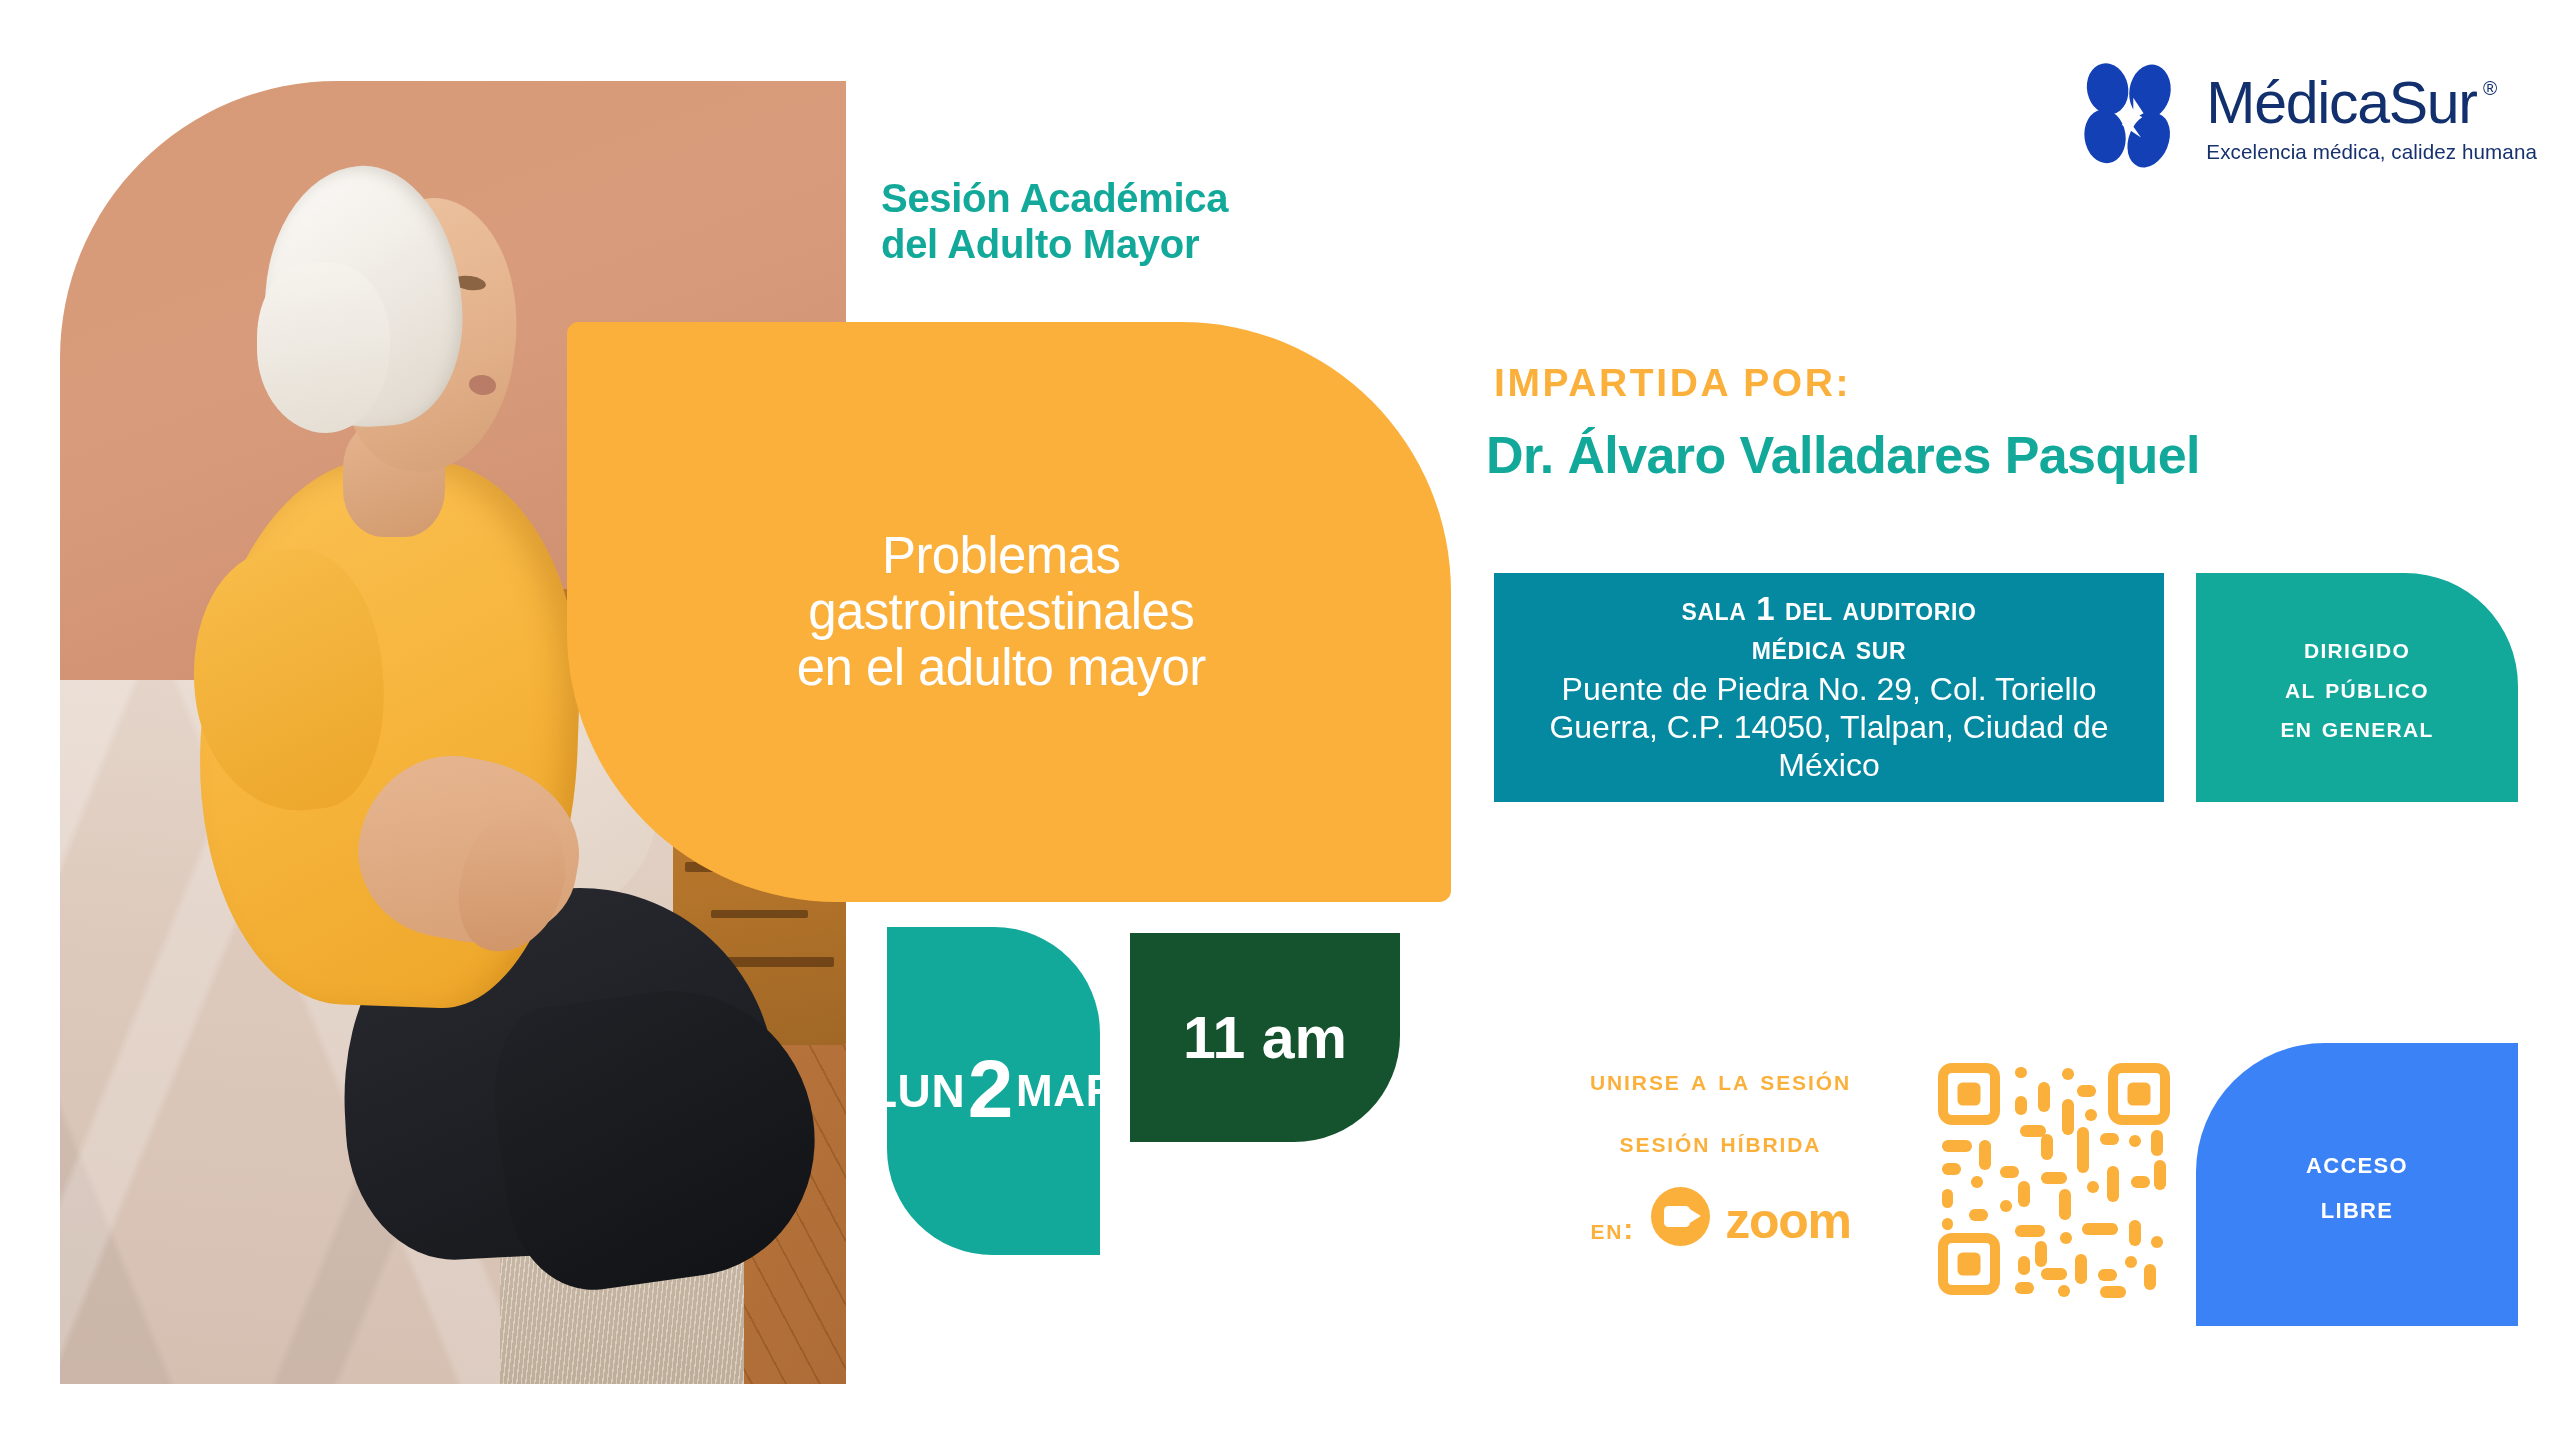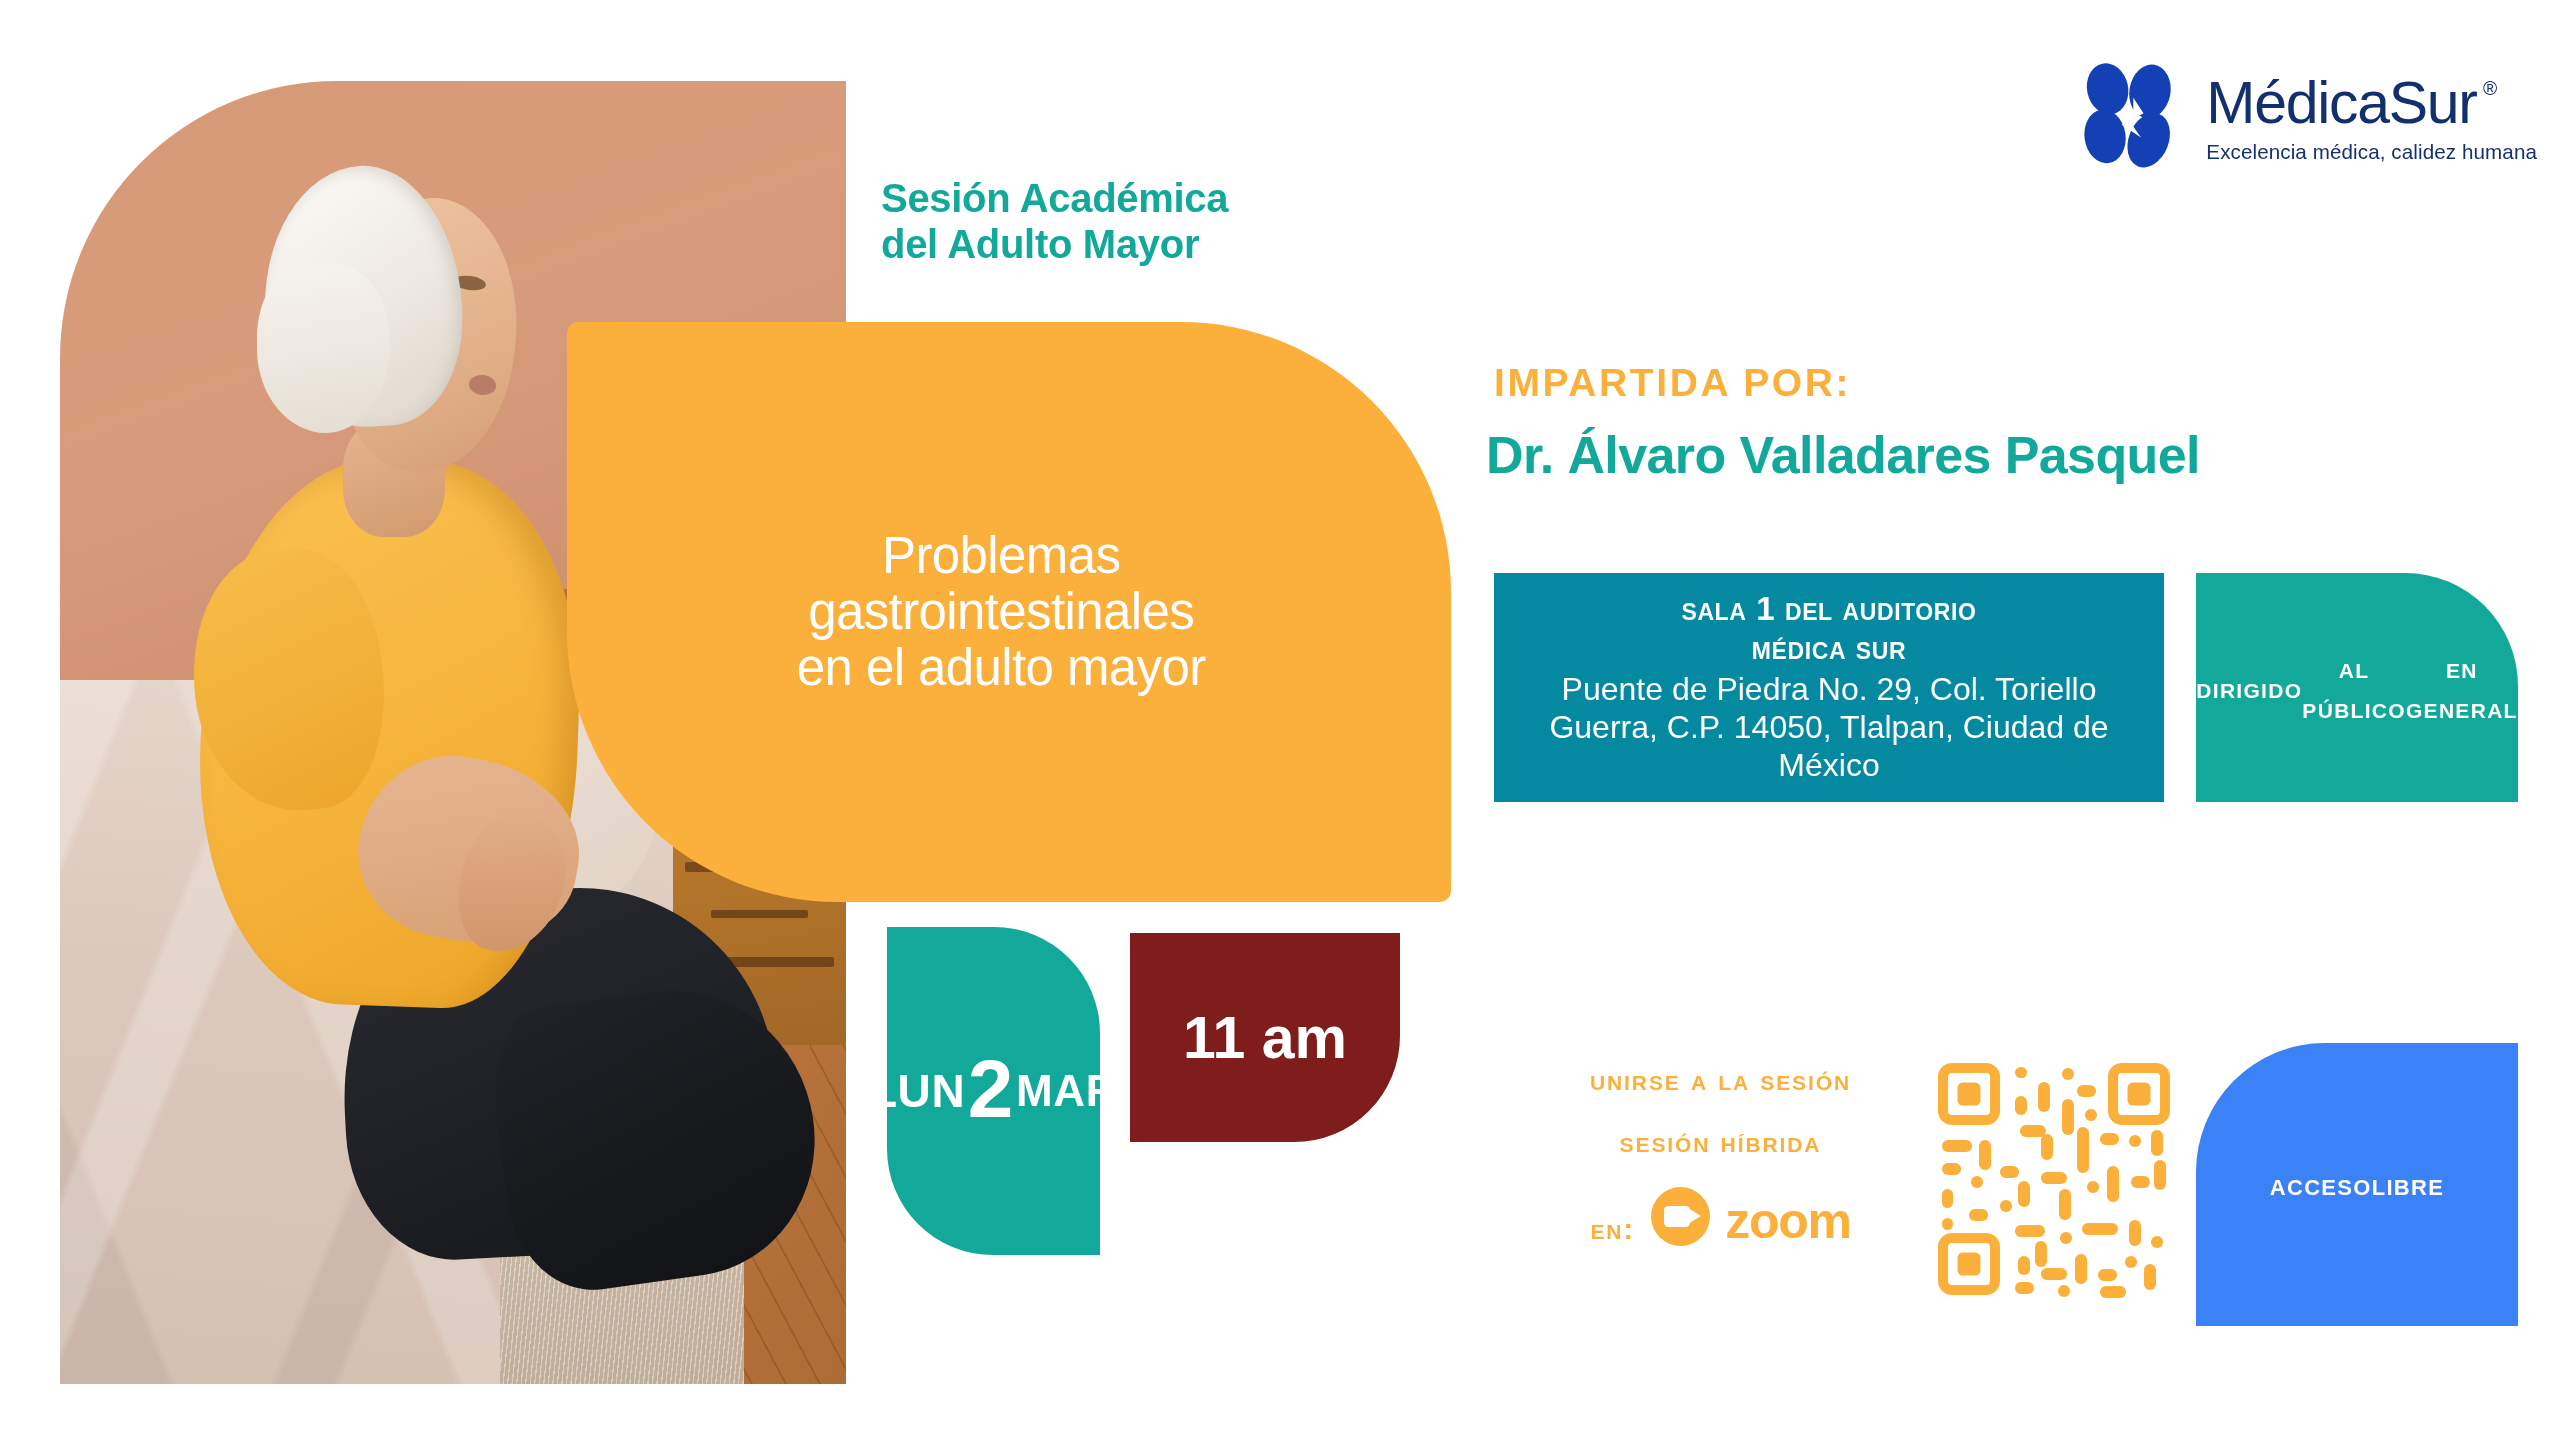--- a/index.html
+++ b/index.html
@@ -119,21 +119,21 @@
   .addr{
     position:absolute; left:1494px; top:573px; width:670px; height:229px;
     background:#0589A0; color:#fff; display:flex; flex-direction:column;
     align-items:center; justify-content:center; text-align:center; padding:10.3px 19.3px;
   }
   .addr .l1, .addr .l2{ font-size:33px; font-weight:600; letter-spacing:0.6px; line-height:1.18; font-variant:small-caps; text-transform:lowercase; }
   .addr .l1::first-letter, .addr .l2::first-letter{ font-size:33px; }
   .addr .l3{ font-size:32px; line-height:1.2; font-weight:400; margin-top:1.3px; }
 
   
-  .pill{ position:absolute; color:#fff; display:flex; flex-direction:row;
+  .pill{ position:absolute; color:#fff; display:flex; flex-direction:column;
      align-items:center; justify-content:center; text-align:center; }
   .dirigido{
     left:2196px; top:573px; width:322px; height:229px;
     background:#12A99A; border-top-right-radius:113px;
     font-size:30px; font-weight:600; letter-spacing:1.3px; line-height:1.32;
     font-variant:small-caps; text-transform:lowercase; padding:0 16.7px;
   }
   .acceso{
     left:2196px; top:1043px; width:322px; height:283px;
     background:#3b82f6; border-top-left-radius:129px;
@@ -146,21 +146,21 @@
     position:absolute; left:887px; top:927px; width:213px; height:328px;
     background:#12A99A; color:#fff;
     border-top-right-radius:106px; border-bottom-left-radius:106px;
     display:flex; flex-direction:row; align-items:center; justify-content:center; gap:2.6px;
   }
   .datebox .dw{ font-size:46px; font-weight:600; letter-spacing:0.6px; }
   .datebox .dd{ font-size:82px; font-weight:600; line-height:1; margin:2.6px 0 6.4px; }
   .datebox .dm{ font-size:44px; font-weight:600; letter-spacing:0.6px; }
   .timebox{
     position:absolute; left:1130px; top:933px; width:270px; height:209px;
-    background:#7f1d1d; color:#fff; border-bottom-right-radius:106px;
+    background:#14532d; color:#fff; border-bottom-right-radius:106px;
     display:flex; align-items:center; justify-content:center;
   }
   .timebox span{ font-size:59px; font-weight:600; }
 
   
   .zoomblock{ position:absolute; left:1450px; top:1063px; width:541px; color:#FBB03C; }
   .zl{ font-size:30px; font-weight:600; letter-spacing:1.9px; text-align:center;
        font-variant:small-caps; text-transform:lowercase; margin-bottom:28px; }
   .zrow{ display:flex; align-items:flex-end; justify-content:center; gap:15.5px; }
   .zrow .en{ font-size:30px; font-weight:600; letter-spacing:1.9px; font-variant:small-caps; text-transform:lowercase; }

